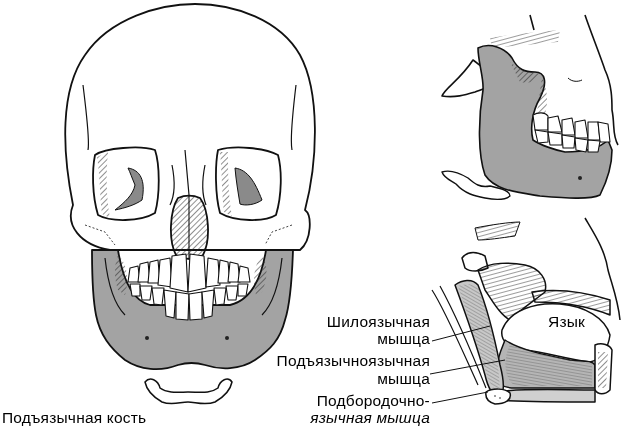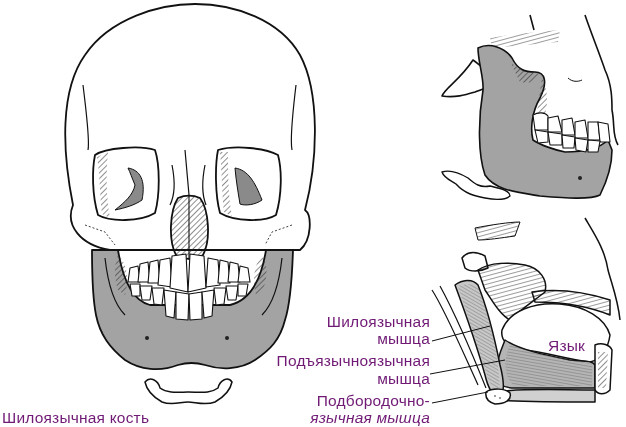--- a/index.html
+++ b/index.html
@@ -1,19 +1,19 @@
 <!DOCTYPE html>
 <html><head>
 <meta charset="utf-8">
 <style>
   html, body { margin:0; padding:0; background:#ffffff; }
   body { width:626px; height:427px; position:relative; overflow:hidden;
          font-family:"Liberation Sans", "DejaVu Sans", sans-serif; color:#1a1a1a; }
   svg { position:absolute; left:0; top:0; }
-  .lbl { position:absolute; font-size:15.5px; line-height:17px; color:#701a75; white-space:nowrap; letter-spacing:0.2px; }
+  .lbl { position:absolute; font-size:15.5px; line-height:17px; color:#000000; white-space:nowrap; letter-spacing:0.2px; }
   .r { text-align:right; }
 </style>
 </head>
 <body>
 
 <svg width="626" height="427" viewBox="0 0 626 427">
   <defs>
     <pattern id="hatch" width="4" height="4" patternUnits="userSpaceOnUse" patternTransform="rotate(45)">
       <line x1="0" y1="0" x2="0" y2="4" stroke="#222" stroke-width="1"></line>
     </pattern>
@@ -145,24 +145,24 @@
     <path fill="#fff" d="M486,392 C492,388 505,388 510,393 C512,400 505,404 495,404 C488,402 485,398 486,392 Z"></path>
     <circle cx="495" cy="396" r="0.8" fill="#222" stroke="none"></circle>
     <circle cx="500" cy="398" r="0.8" fill="#222" stroke="none"></circle>
 
     <path fill="none" stroke-width="1" d="M432,341 L490,326"></path>
     <path fill="none" stroke-width="1" d="M430,374 L505,360"></path>
     <path fill="none" stroke-width="1" d="M432,403 L488,392"></path>
   </g>
 </svg>
 
-<div class="lbl" style="left:2px; top:409px;">Шилоязычная кость</div>
+<div class="lbl" style="left:2px; top:409px;">Подъязычная кость</div>
 
 <div class="lbl r" style="right:196px; top:313px;">Шилоязычная</div>
 <div class="lbl r" style="right:196px; top:330px;">мышца</div>
 
 <div class="lbl r" style="right:196px; top:352px;text-align:center;">Подъязычноязычная</div>
 <div class="lbl r" style="right:196px; top:370px;">мышца</div>
 
 <div class="lbl r" style="right:196px; top:392px;">Подбородочно-</div>
 <div class="lbl r" style="right:196px; top:409px;font-style:italic;">язычная мышца</div>
 
-<div class="lbl" style="left:548px; top:337px;">Язык</div>
+<div class="lbl" style="left:548px; top:313px;">Язык</div>
 
 </body></html>

